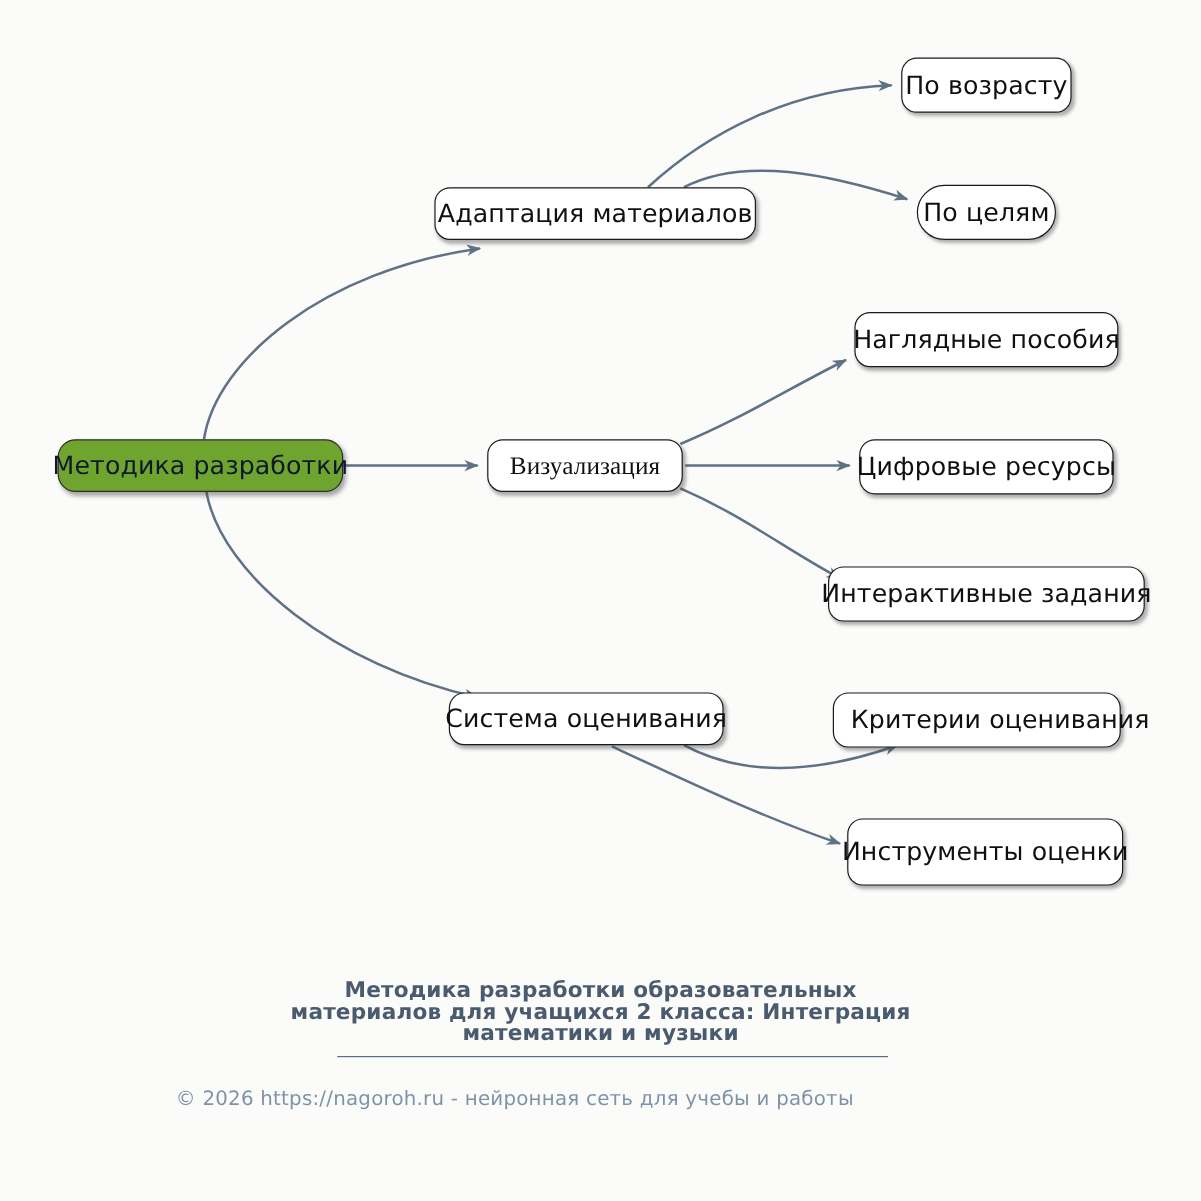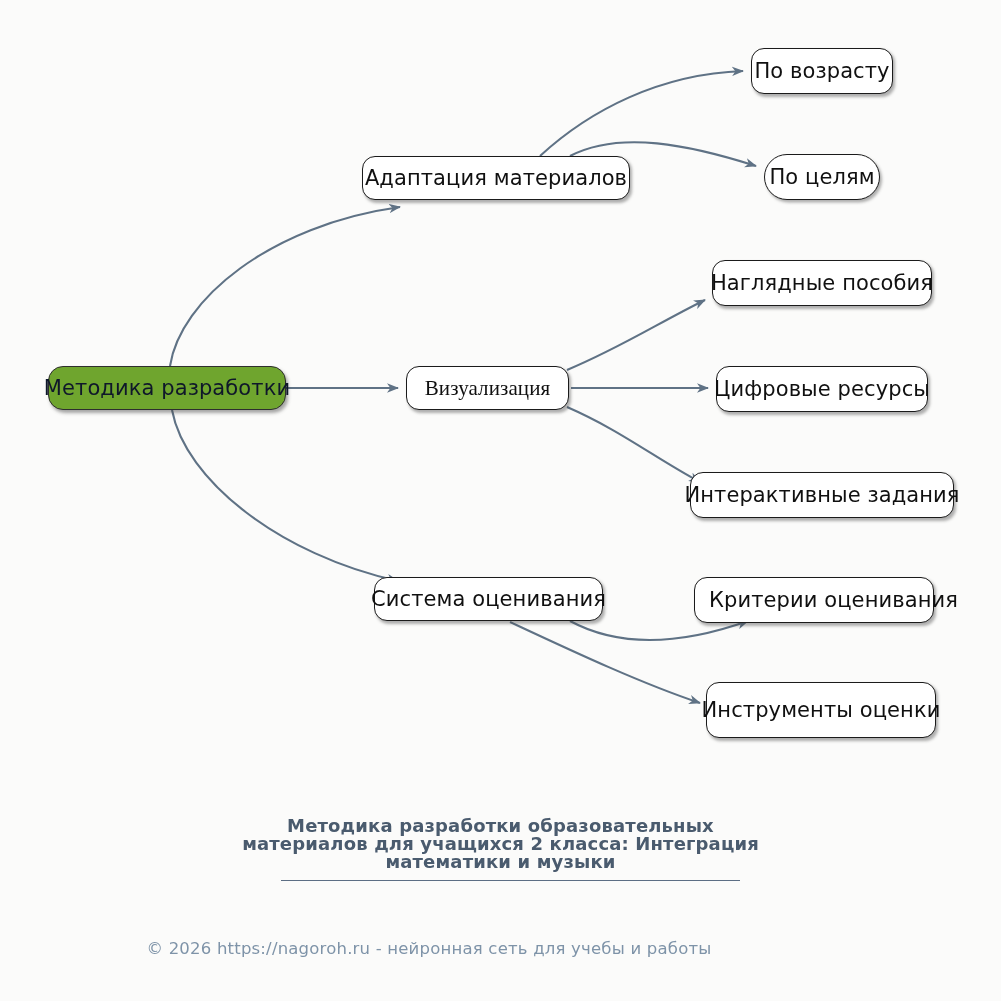--- a/index.html
+++ b/index.html
@@ -69,21 +69,20 @@
     border-top: 1.3px solid #5c6e84;
   }
   .copyright {
     position: absolute;
     left: 0;
     width: 858px;
     text-align: center;
     color: #7e93a8;
     font-size: 16.5px;
     letter-spacing: 0.2px;
-    margin-top: 33px;
   }
 </style>
 </head>
 <body>
 
 <div id="canvas">
 
   <svg id="edges" viewBox="0 0 1001 1001">
     <defs>
       <marker id="arrow" markerWidth="13" markerHeight="10" refX="11" refY="5" orient="auto" markerUnits="userSpaceOnUse">

